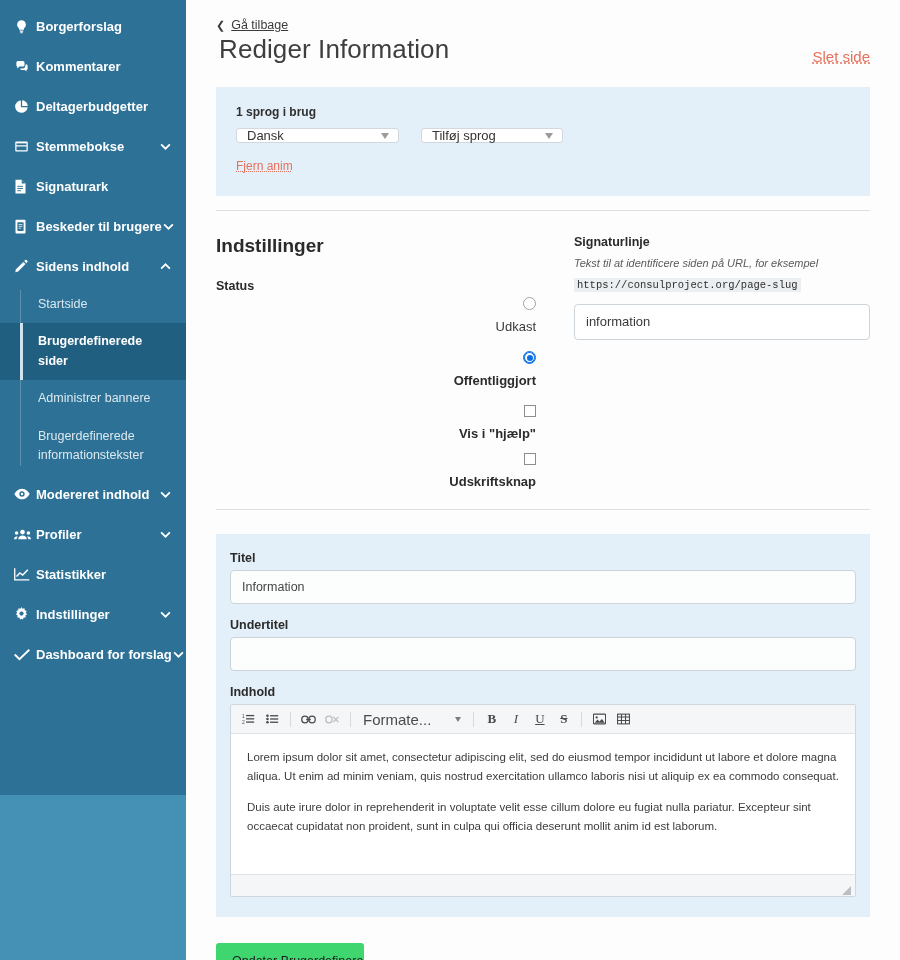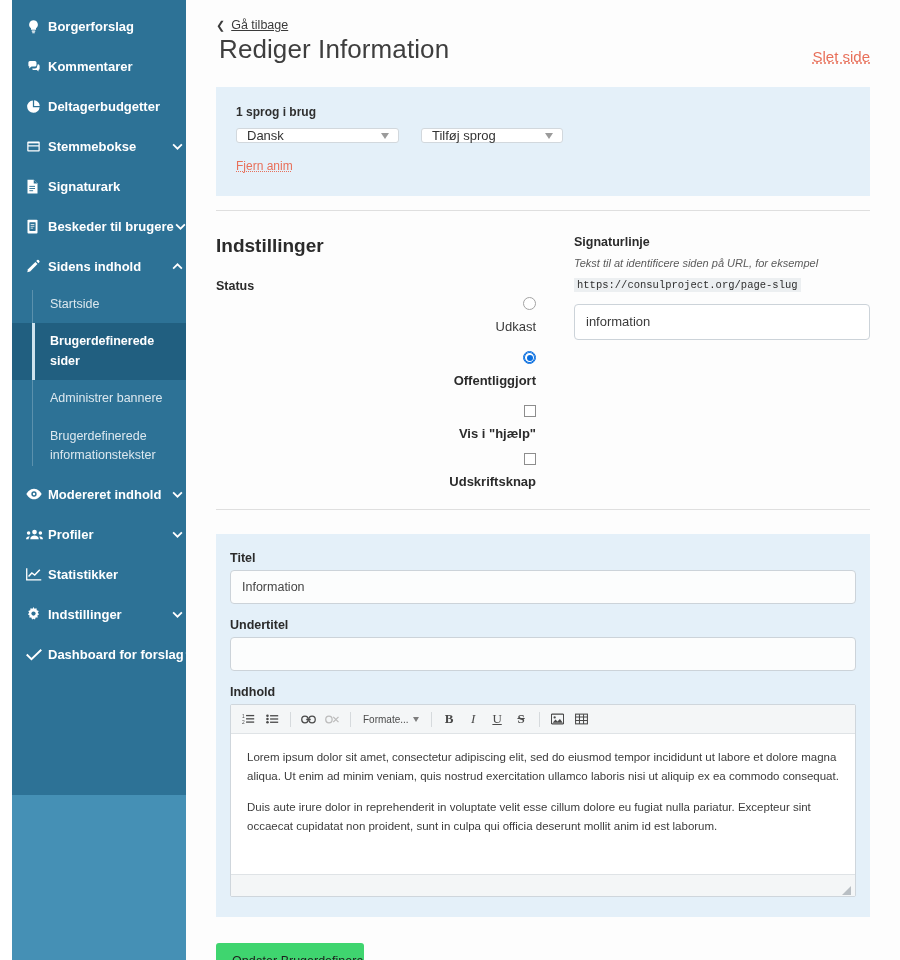--- a/index.html
+++ b/index.html
@@ -9,21 +9,21 @@
     height: 960px;
     font-family: "Liberation Sans", sans-serif;
     background: #ffffff;
     overflow: hidden;
     position: relative;
   }
 
   
   #sidebar {
     position: absolute;
-    left: 12px; top: 0;
+    left: 0; top: 0;
     width: 186px;
     height: 960px;
     background: #4590b5;
   }
   #sidebar-top {
     position: absolute;
     left: 0; top: 0;
     width: 186px;
     height: 795px;
     background: #2d7296;
@@ -322,22 +322,22 @@
   }
   .tbtn.dim { color: #bcbcbc; }
   .tsep {
     width: 1px; height: 15px;
     background: #d6dadd;
     margin: 0 5px;
   }
   .tdrop {
     display: flex;
     align-items: center;
-    gap: 4px;
-    font-size: 10px;
+    gap: 24px;
+    font-size: 15px;
     color: #4b4b4b;
     padding: 0 6px;
     height: 23px;
     cursor: pointer;
   }
   .tdrop .caret {
     width: 0; height: 0;
     border-left: 3.5px solid transparent;
     border-right: 3.5px solid transparent;
     border-top: 5px solid #7d7d7d;

